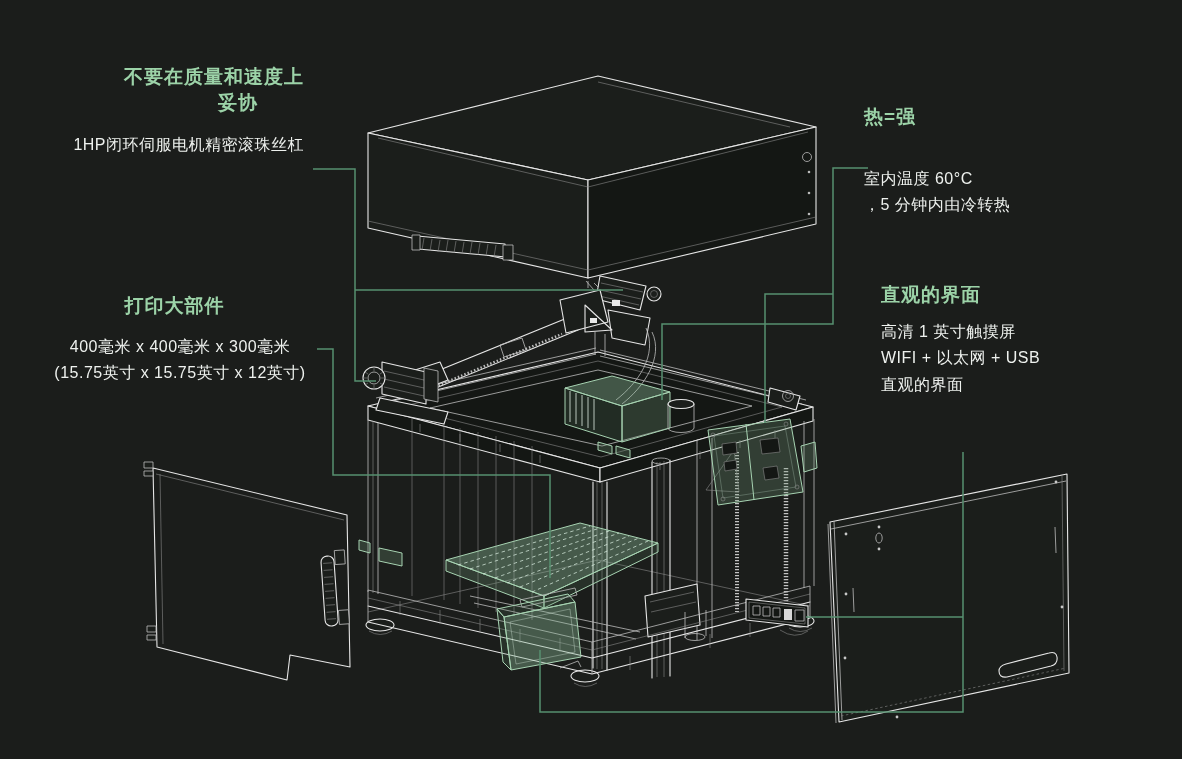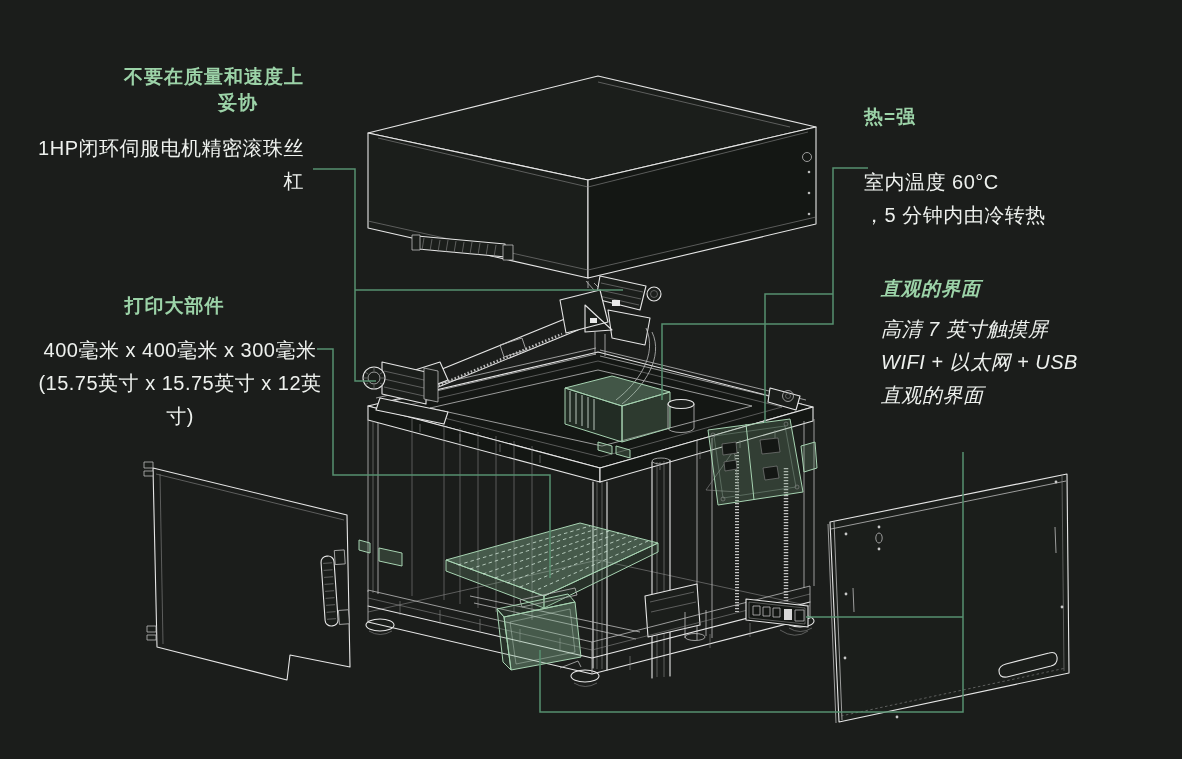--- a/index.html
+++ b/index.html
@@ -23,34 +23,34 @@
   .feature{position:absolute;}
   .feature h2{
     color:var(--heading-color);
     font-size:19px;
     font-weight:bold;
     line-height:1.36;
     letter-spacing:1px;
   }
   .feature .desc{
     color:var(--text-color);
-    font-size:20px;
+    font-size:16px;
     line-height:1.65;
     letter-spacing:.5px;
   }
   .f-right{text-align:right;}
   .f-quality{top:64px;left:28px;width:276px;}
   .f-quality .desc{margin-top:16px;}
   .f-quality .h-line2{padding-right:46px;}
   .f-size{top:293px;left:28px;width:304px;text-align:center;}
   .f-size h2{padding-right:11px;}
   .f-size .desc{margin-top:15px;}
   .f-heat{top:104px;left:864px;width:290px;}
   .f-heat .desc{margin-top:36px;}
-  .f-ui{top:276px;left:881px;width:290px;font-style:italic;}
+  .f-ui{top:282px;left:881px;width:290px;}
   .f-ui .desc{margin-top:11px;}
 
   
   .wf{stroke:#e6e6e6;stroke-width:1.1;fill:none;stroke-linejoin:round;stroke-linecap:round;}
   .wf2{stroke:#bdbdbd;stroke-width:.8;fill:none;stroke-linejoin:round;}
   .wf3{stroke:#8a8a8a;stroke-width:.6;fill:none;}
   .dark{fill:#1b1e1b;}
   .darker{fill:#141714;}
   .gl{stroke:var(--highlight-color);stroke-width:1;stroke-linejoin:round;fill:none;}
   .gfill1{fill:rgba(142,188,155,.38);}
@@ -328,19 +328,19 @@
     <h2>热=强</h2>
     <div class="desc">
       <div>室内温度 60°C</div>
       <div>，5 分钟内由冷转热</div>
     </div>
   </div>
 
   <div class="feature f-ui">
     <h2>直观的界面</h2>
     <div class="desc">
-      <div>高清 7 英寸触摸屏</div>
+      <div>高清 1 英寸触摸屏</div>
       <div>WIFI + 以太网 + USB</div>
       <div>直观的界面</div>
     </div>
   </div>
 
 </div>
 
 </body></html>

